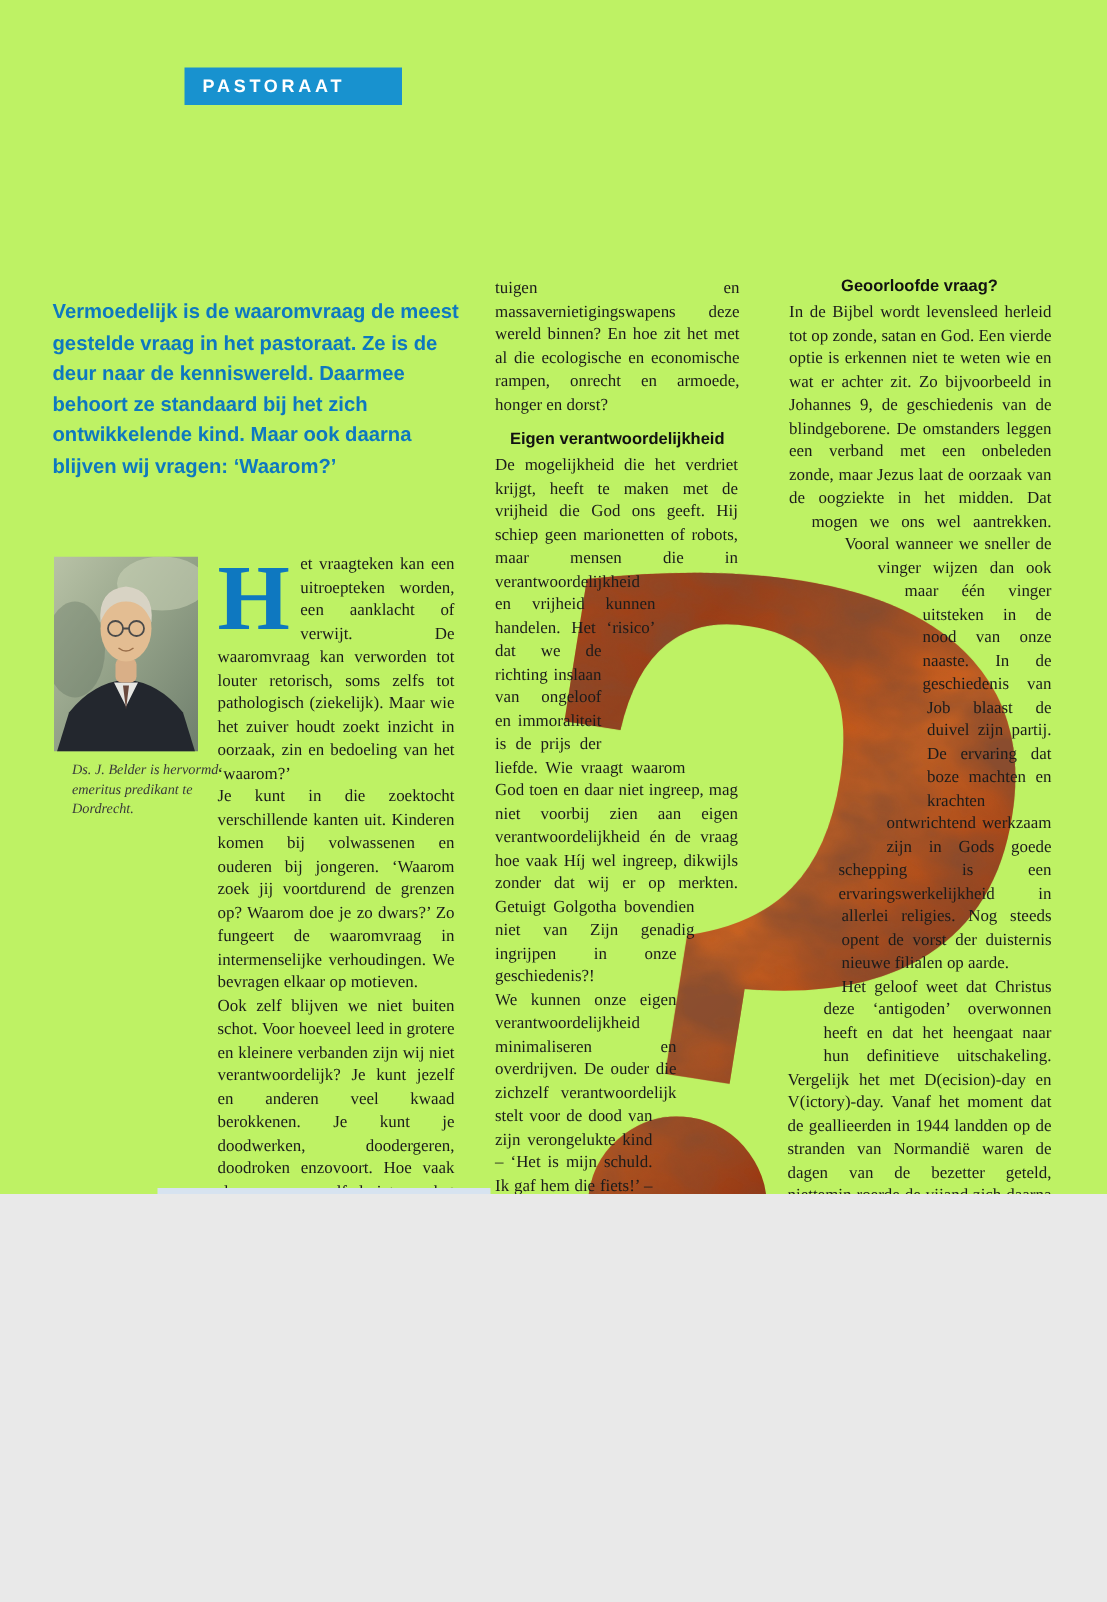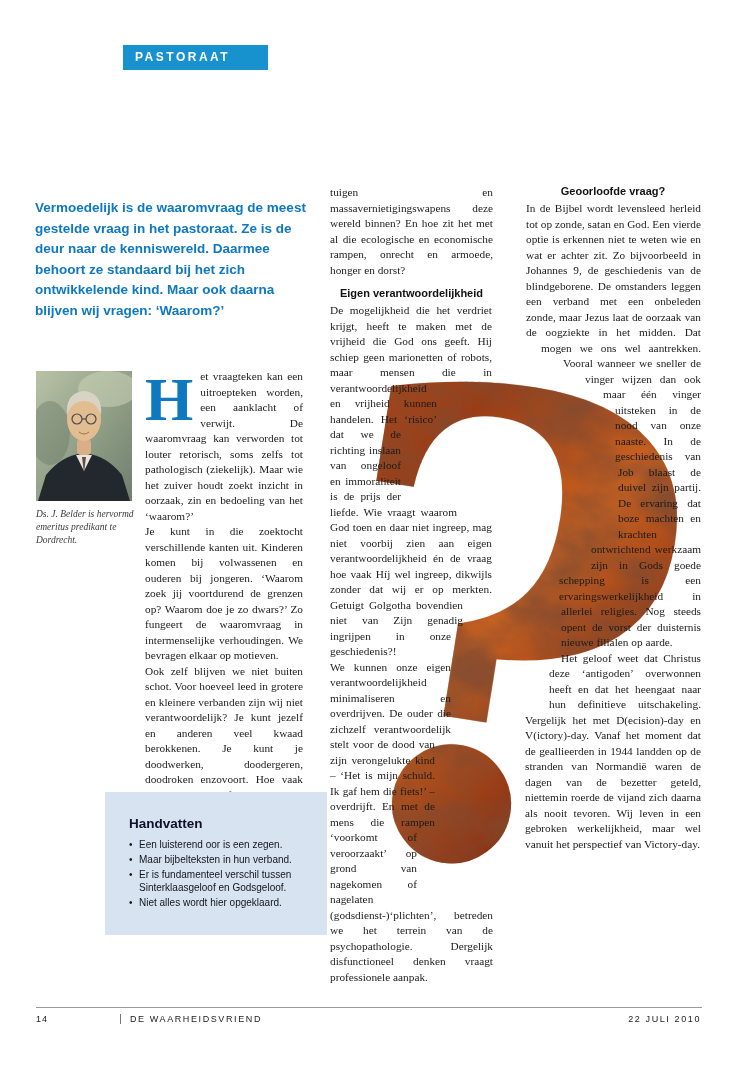--- a/index.html
+++ b/index.html
@@ -1,30 +1,30 @@
 <!DOCTYPE html>
 <html lang="nl"><head>
 <meta charset="utf-8">
 <style>
   html,body { margin:0; padding:0; background:#e9e9e9; }
-  .page { position:relative; width:738px; height:1068px; background:#ffffff; margin:0 auto;
+  .page { position:relative; width:738px; height:796px; background:#bef264; margin:0 auto;
           font-family:"Liberation Serif", serif; color:#1b1b1b; overflow:hidden; }
 
   .kicker { position:absolute; left:123px; top:45px; width:133px; height:25px;
             background:#1892cf; color:#fff; font:bold 12px/25px "Liberation Sans", sans-serif;
             letter-spacing:2.5px; padding-left:12px; }
 
   .title { position:absolute; left:138px; top:98px; margin:0;
            font:bold 47px/1.15 "Liberation Serif", serif; color:#16163c; letter-spacing:0.5px; }
 
   .intro { position:absolute; left:35px; top:198px; width:272px; margin:0;
            font:bold 13.5px/20.5px "Liberation Sans", sans-serif; color:#0e78c0; }
 
   .photo { position:absolute; left:36px; top:371px; width:96px; height:130px; }
-  .caption { position:absolute; left:36px; top:508px; width:102px; margin:0;
+  .caption { position:absolute; left:48px; top:508px; width:102px; margin:0;
              font:italic 9.5px/13px "Liberation Serif", serif; color:#3a3a3a; }
 
   .col { position:absolute; top:185px; text-align:justify; font-size:11.3px; line-height:15.5px;
          z-index:2; hyphens:auto; -webkit-hyphens:auto; }
   .col p { margin:0; }
   .col1 { left:145px; top:369px; width:158px; }
   .col2 { left:330px; width:163px; }
   .col3 { left:525px; width:176px; }
 
   .subhead { margin:9px 0 3px; font:bold 11px/13px "Liberation Sans", sans-serif;

